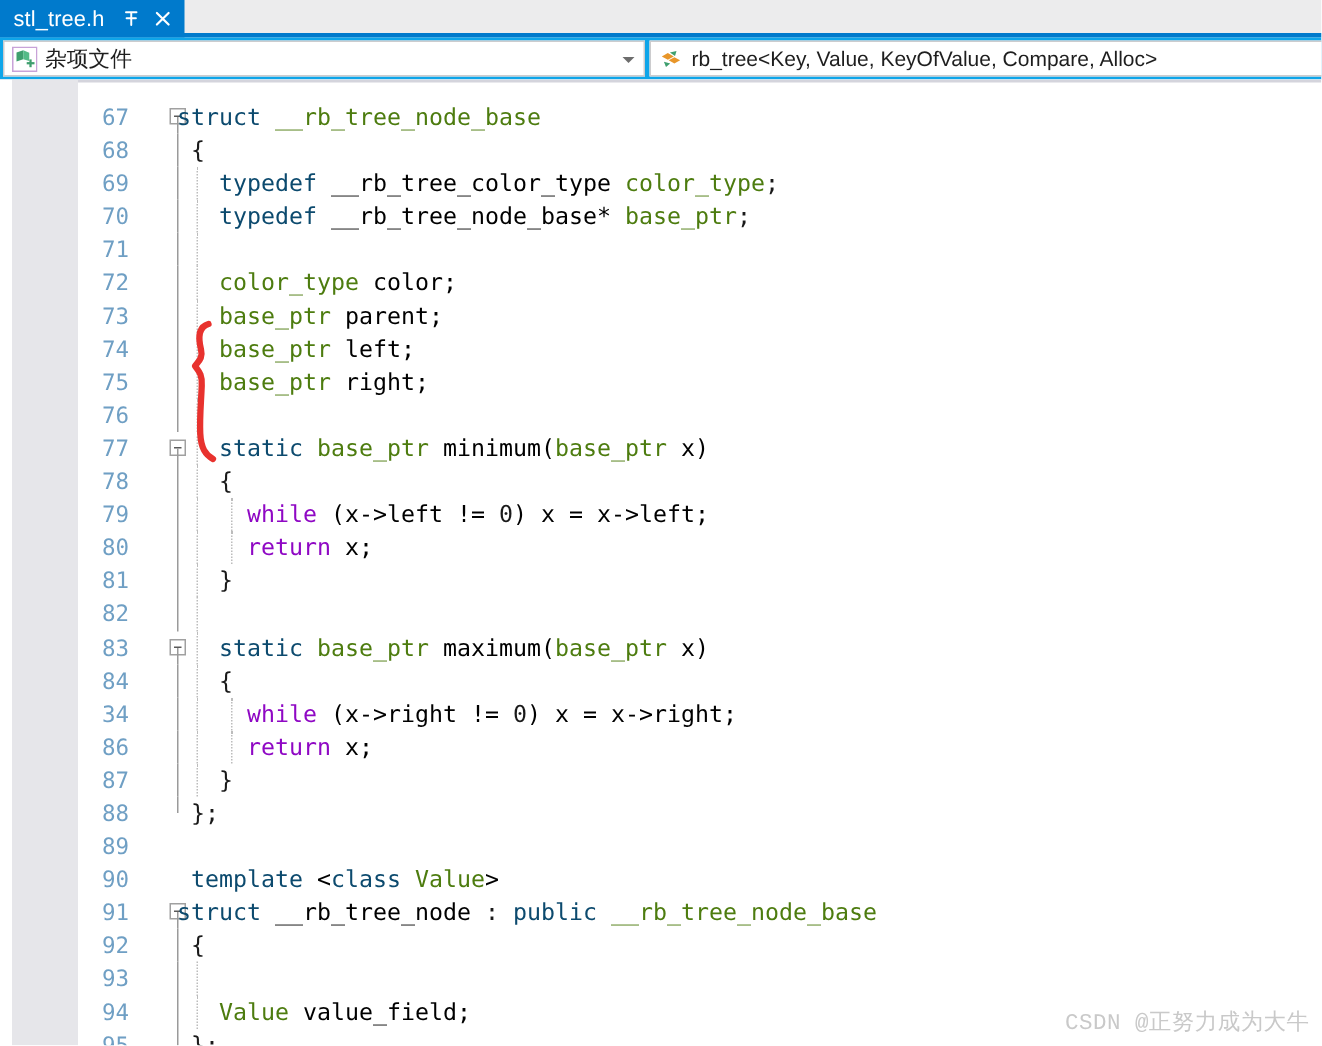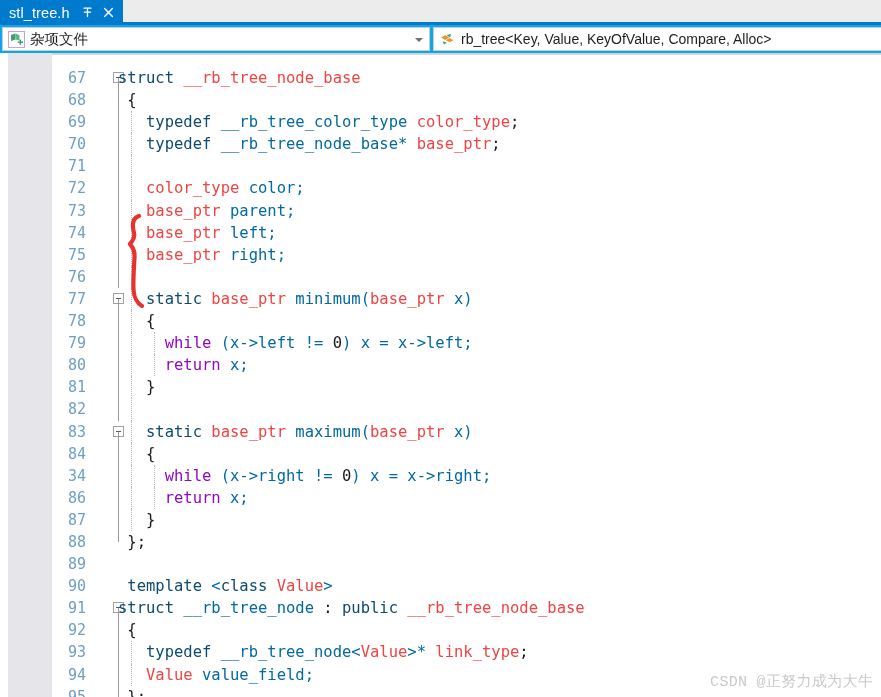--- a/index.html
+++ b/index.html
@@ -193,22 +193,22 @@
   .guide.g1 { left: 131px; }
 
   .code {
     position: absolute;
     left: 118px; top: 0;
     color: #1a1a1a;
   }
   
   .kw   { color: #0c4a6e; }   
   .kw2  { color: #8f08c4; }   
-  .typ  { color: #ef4444; text-align: center; }   
-  .id   { color: #0369a1; }   
+  .typ  { color: #4d7c0f; text-align: center; }   
+  .id   { color: #000000; }   
   .num  { color: #1a1a1a; }
   .op   { color: #1a1a1a; }
 
   
   .annot-brace {
     position: absolute;
     left: 126px; top: 160px;
     width: 28px; height: 98px;
     pointer-events: none;
   }
@@ -300,21 +300,21 @@
         <div class="line"><span class="lineno">83</span><span class="foldbox"></span><span class="foldline half-top"></span><span class="guide g1"></span><span class="code"><span class="op">   </span><span class="kw">static</span><span class="op"> </span><span class="typ">base_ptr</span><span class="id"> maximum(</span><span class="typ">base_ptr</span><span class="id"> x)</span></span></div>
         <div class="line"><span class="lineno">84</span><span class="foldline"></span><span class="guide g1"></span><span class="code"><span class="op">   {</span></span></div>
         <div class="line"><span class="lineno">34</span><span class="foldline"></span><span class="guide g1"></span><span class="guide g2" style="left: 154px;"></span><span class="code"><span class="op">     </span><span class="kw2">while</span><span class="id"> (x-&gt;right != </span><span class="num">0</span><span class="id">) x = x-&gt;right;</span></span></div>
         <div class="line"><span class="lineno">86</span><span class="foldline"></span><span class="guide g1"></span><span class="guide g2" style="left: 154px;"></span><span class="code"><span class="op">     </span><span class="kw2">return</span><span class="id"> x;</span></span></div>
         <div class="line"><span class="lineno">87</span><span class="foldline"></span><span class="guide g1"></span><span class="code"><span class="op">   }</span></span></div>
         <div class="line"><span class="lineno">88</span><span class="foldline half-bot"></span><span class="code"><span class="op"> };</span></span></div>
         <div class="line"><span class="lineno">89</span><span class="code"></span></div>
         <div class="line"><span class="lineno">90</span><span class="code"><span class="op"> </span><span class="kw">template</span><span class="id"> &lt;</span><span class="kw">class</span><span class="op"> </span><span class="typ">Value</span><span class="id">&gt;</span></span></div>
         <div class="line"><span class="lineno">91</span><span class="foldbox"></span><span class="foldline half-top"></span><span class="code"><span class="kw">struct </span><span class="id">__rb_tree_node</span><span class="op"> : </span><span class="kw">public</span><span class="op"> </span><span class="typ">__rb_tree_node_base</span></span></div>
         <div class="line"><span class="lineno">92</span><span class="foldline"></span><span class="code"><span class="op"> {</span></span></div>
-        <div class="line"><span class="lineno">93</span><span class="foldline"></span><span class="guide g1"></span><span class="code"><span class="op">   </span><span class="kw">typedef</span><span class="id"> __rb_tree_node&lt;</span><span class="typ">Value</span><span class="id">&gt;* </span><span class="typ">link_type</span><span class="op">;</span></span></div>
+        <div class="line"><span class="lineno">93</span><span class="foldline"></span><span class="guide g1"></span></div>
         <div class="line"><span class="lineno">94</span><span class="foldline"></span><span class="guide g1"></span><span class="code"><span class="op">   </span><span class="typ">Value</span><span class="id"> value_field;</span></span></div>
         <div class="line"><span class="lineno">95</span><span class="foldline half-bot"></span><span class="code"><span class="op"> };</span></span></div>
       </div>
 
     <div class="annot-brace">
       <svg width="28" height="98" viewBox="0 0 28 98" aria-hidden="true">
         <path d="M13 3 C6 5, 6 12, 8 20 C9.5 26, 6 28, 4 31 C6 34, 9 36, 8.5 44
                  C8 56, 7 66, 7.5 76 C8 86, 11 90, 16 93" stroke="#e8322e" stroke-width="4.2" fill="none" stroke-linecap="round" stroke-linejoin="round"></path>
       </svg>
     </div>

